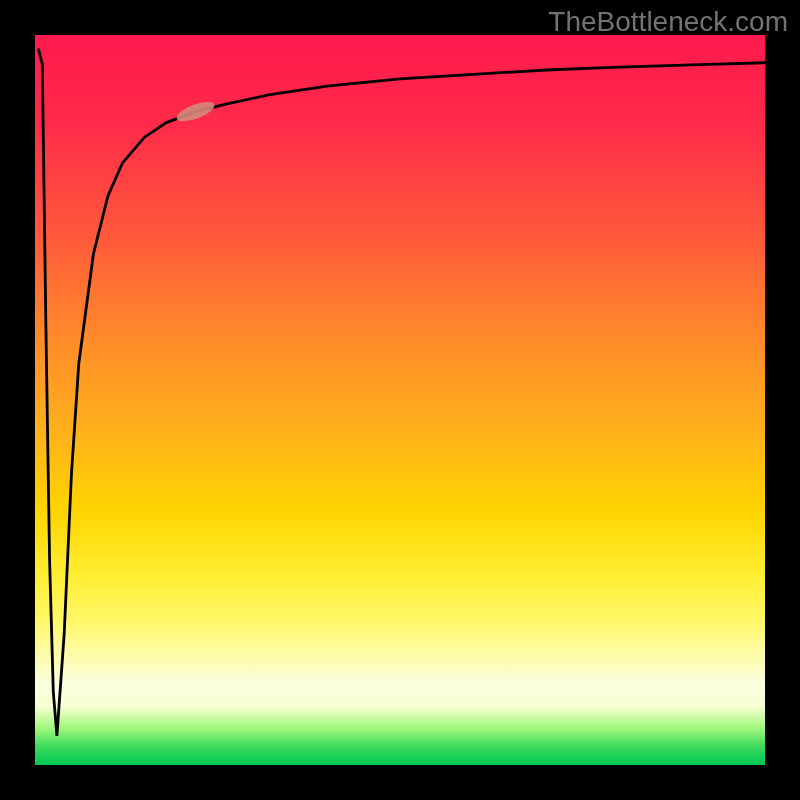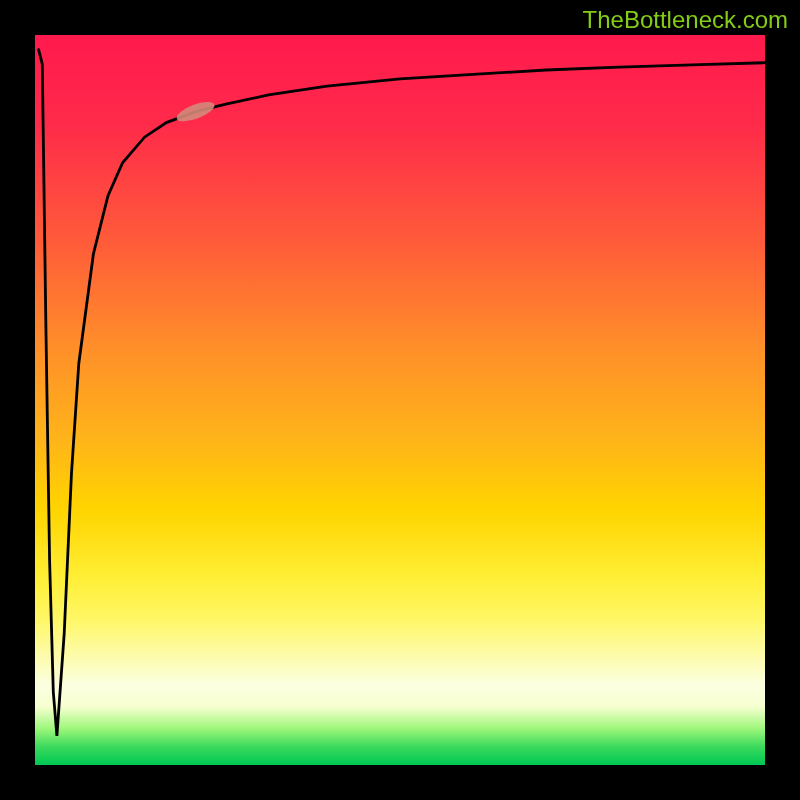--- a/index.html
+++ b/index.html
@@ -13,22 +13,22 @@
   }
   .container {
     position: relative;
     width: 800px;
     height: 800px;
   }
   .watermark {
     position: absolute;
     top: 6px;
     right: 12px;
-    font-size: 24px;
-    color: #84cc16;
+    font-size: 28px;
+    color: #737373;
     font-family: Arial, Helvetica, sans-serif;
     z-index: 30;
   }
   .plot-frame {
     position: absolute;
     left: 35px;
     top: 35px;
     width: 730px;
     height: 730px;
     overflow: hidden;

